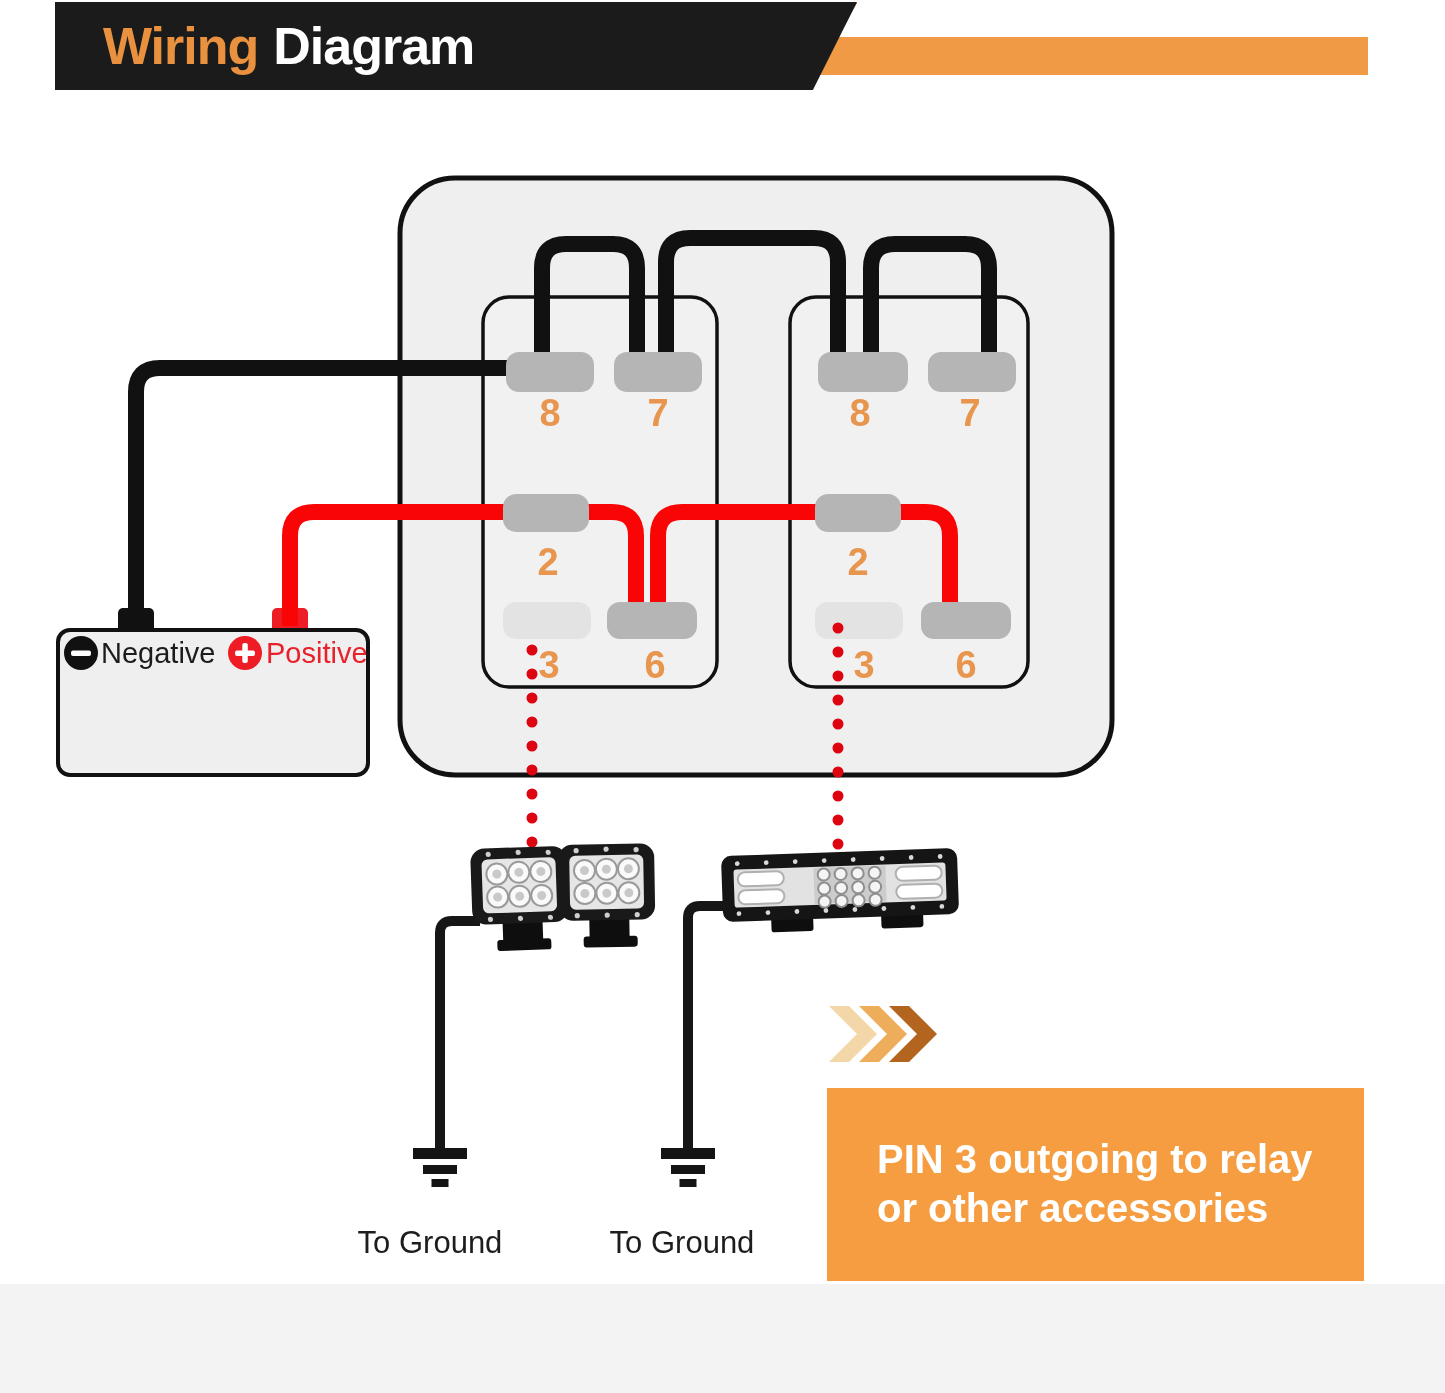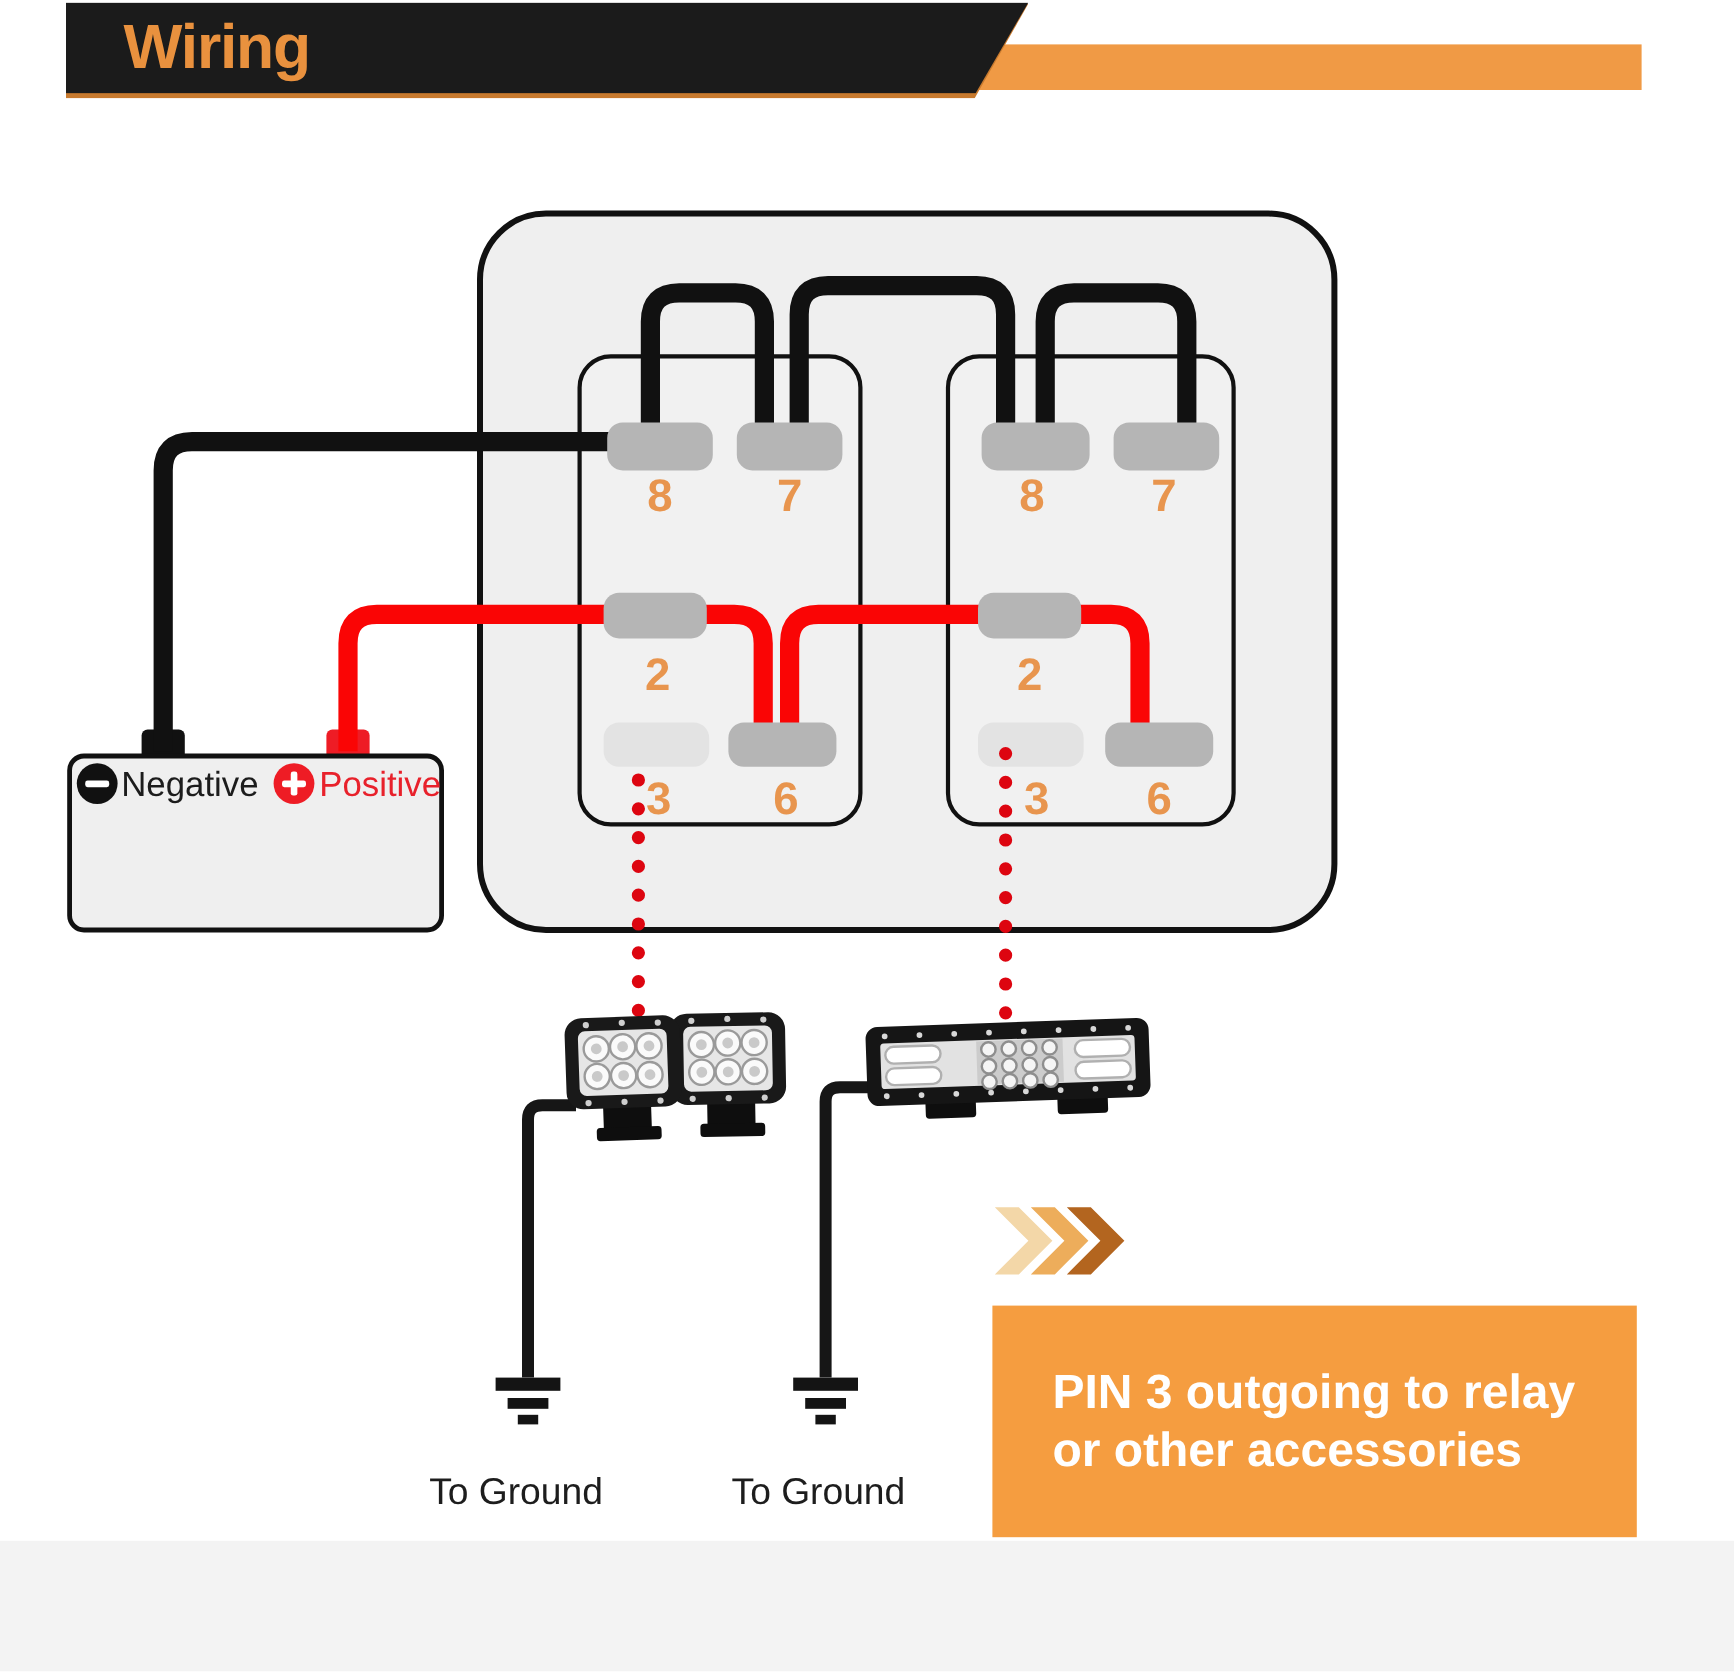--- a/index.html
+++ b/index.html
@@ -2,21 +2,21 @@
 <html><head>
 <meta charset="utf-8">
 <style>
   html,body{margin:0;padding:0;background:#ffffff;}
   body{width:1445px;height:1393px;position:relative;font-family:"Liberation Sans",sans-serif;overflow:hidden;}
   .stage{position:absolute;inset:0;}
   
   .orange-bar{position:absolute;left:795px;top:37px;width:573px;height:38px;background:#F09A45;}
   .banner-under{position:absolute;left:55px;top:3px;width:802px;height:79px;background:#C87A2E;
     clip-path:polygon(0 0,100% 0,94.4% 100%,0 100%);}
-  .banner{position:absolute;left:55px;top:2px;width:802px;height:76px;background:#1B1B1B;
+  .banner{position:absolute;left:55px;top:2px;width:802px;height:88px;background:#1B1B1B;
     clip-path:polygon(0 0,100% 0,94.5% 100%,0 100%);
     display:flex;align-items:center;padding-left:48px;box-sizing:border-box;gap:15px;}
   .banner span{font-weight:bold;font-size:52px;letter-spacing:-1px;line-height:1;}
   .t-orange{color:#E9913E;}
   .t-white{color:#FFFFFF;}
   svg text{font-family:"Liberation Sans",sans-serif;}
   .pin-num{font-weight:bold;font-size:38px;fill:#E8954E;}
   .batt-label{font-size:29px;}
   .ground-label{font-size:31px;fill:#1d1d1d;}
   .note-text{font-weight:bold;font-size:40px;fill:#ffffff;}
@@ -207,15 +207,16 @@
     <rect x="827" y="1088" width="537" height="193" fill="#F59D40"></rect>
     <text class="note-text" x="877" y="1173">PIN 3 outgoing to relay</text>
     <text class="note-text" x="877" y="1222">or other accessories</text>
   </svg>
 
   
   <div class="orange-bar"></div>
   <div class="banner-under"></div>
   <div class="banner">
     <span class="t-orange">Wiring</span>
+    <span class="t-white">Diagram</span>
   </div>
 
 </div>
 
 </body></html>

